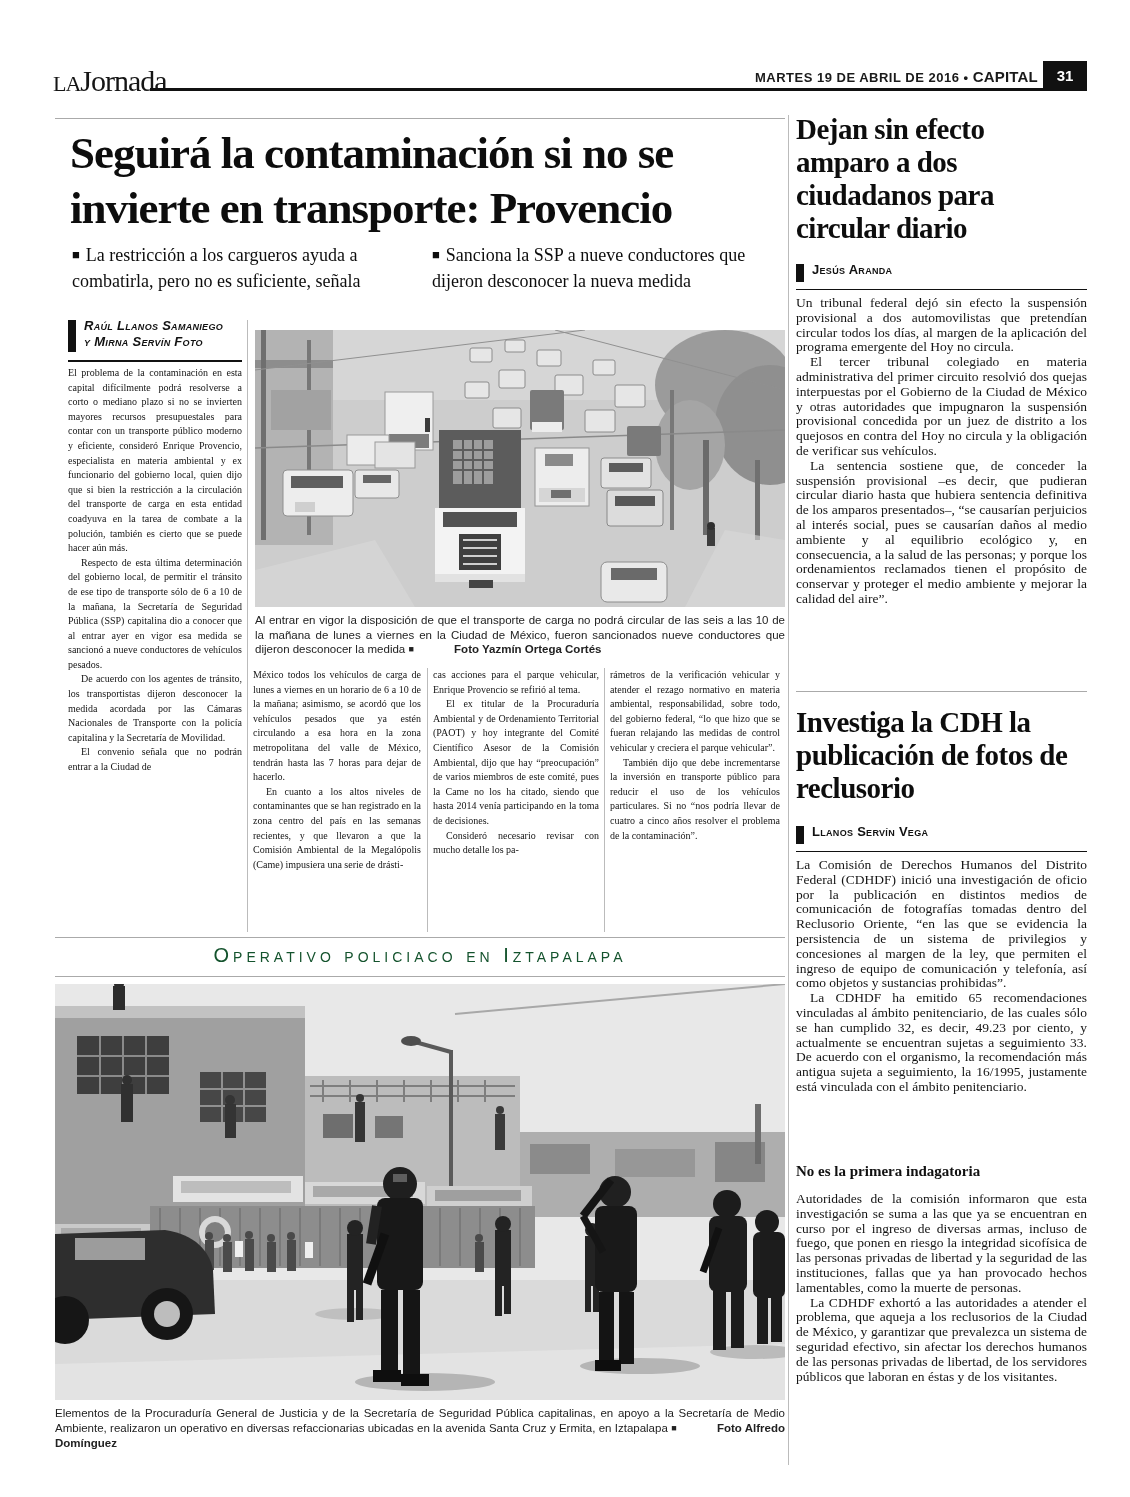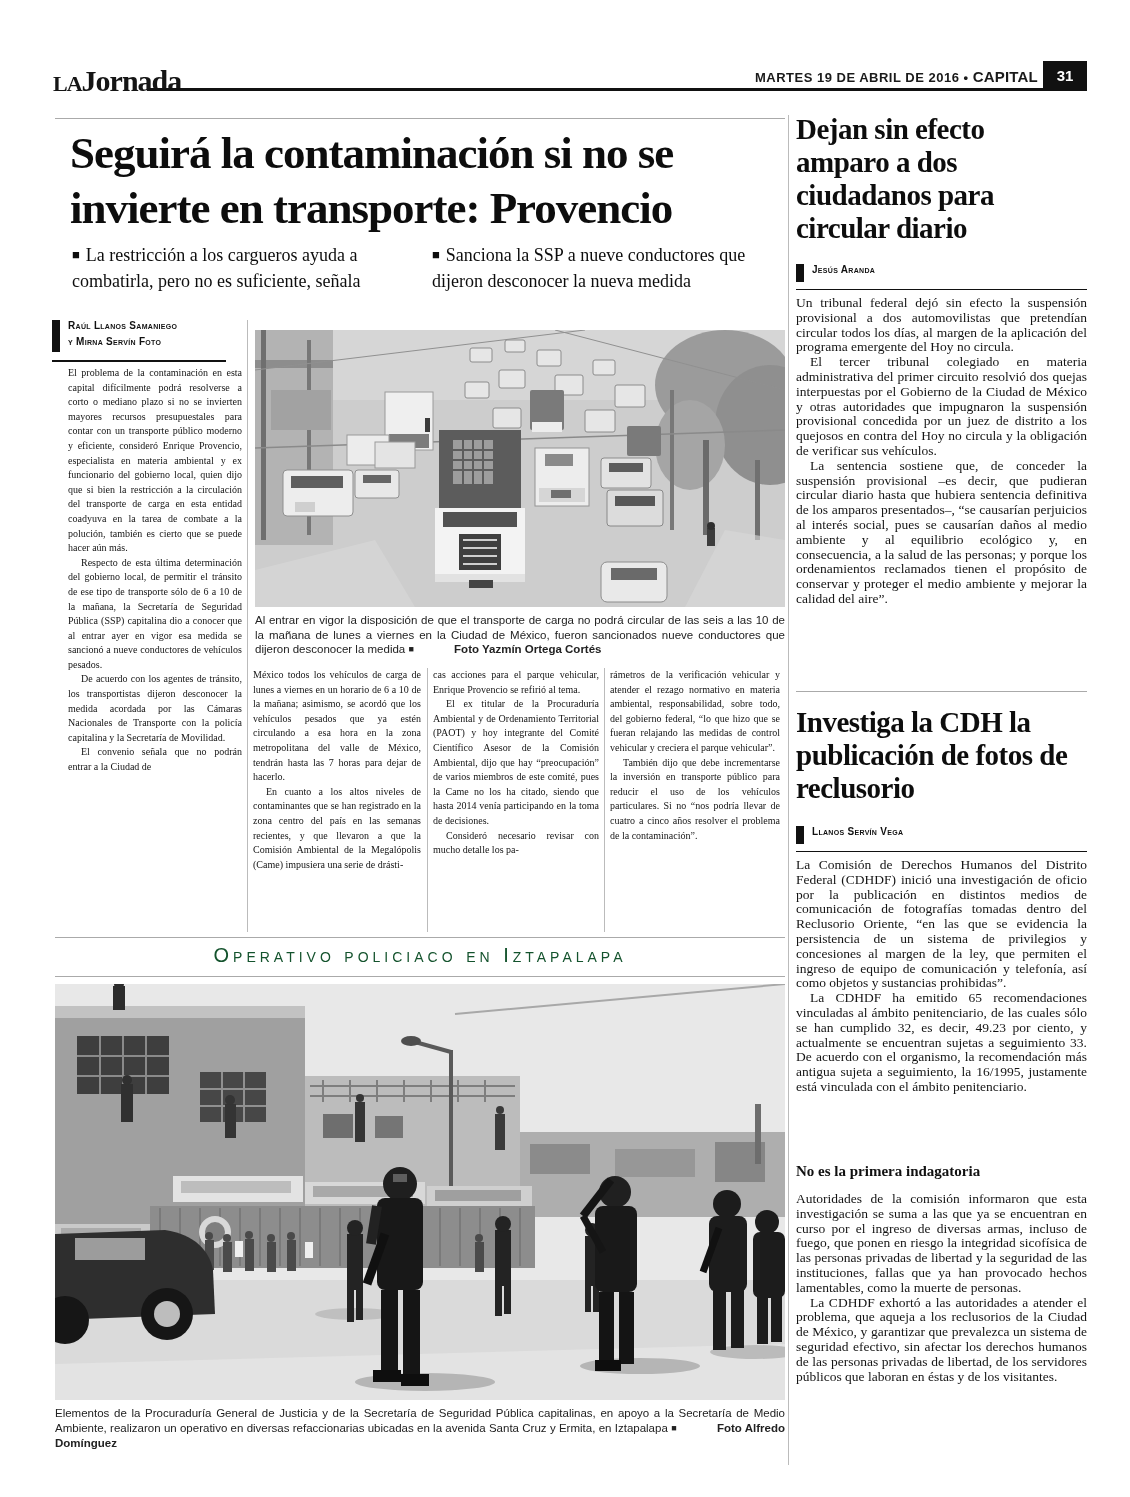--- a/index.html
+++ b/index.html
@@ -4,41 +4,41 @@
 <style>
   * { margin:0; padding:0; box-sizing:border-box; }
   html,body { background:#e9e9e9; }
   .page {
     position:relative; width:1130px; height:1497px; background:#ffffff;
     margin:0 auto; overflow:hidden;
     font-family:"Liberation Serif","DejaVu Serif",serif; color:#111;
   }
   .abs { position:absolute; }
   
-  .logo { left:53px; top:64px; font-weight:700; color:#151515; letter-spacing:-1px; }
+  .logo { left:53px; top:64px; font-weight:400; color:#151515; letter-spacing:-1px; }
   .logo .la { font-size:22px; text-transform:uppercase; letter-spacing:-1px; }
   .logo .jornada { font-size:30px; }
   .mast-right { right:92px; top:68px; font-family:"Liberation Sans","DejaVu Sans",sans-serif;
     font-weight:700; font-size:13px; letter-spacing:0.5px; color:#1a1a1a; white-space:nowrap; }
   .mast-right .section { font-size:15px; letter-spacing:0.2px; }
   .pagenum { right:43px; top:61px; width:44px; height:28px; background:#111; color:#fff;
     font-family:"Liberation Sans","DejaVu Sans",sans-serif; font-weight:700; font-size:15px;
     display:flex; align-items:center; justify-content:center; }
   .mast-rule { left:150px; top:88px; width:937px; height:3px; background:#111; }
   
   .hr-gray { height:1px; background:#aaa; }
   .vr-gray { width:1px; background:#bbb; }
   
   .lead-headline { left:70px; top:126px; width:712px; font-size:45px; line-height:55px;
     font-weight:700; letter-spacing:-1px; color:#0d0d0d; }
   .deck { font-size:18px; line-height:25px; color:#0d0d0d; }
   .deck .sq { font-size:13px; position:relative; top:-2px; margin-right:6px; }
   .byline-block { font-family:"Liberation Sans","DejaVu Sans",sans-serif; }
   .byline-bar { position:absolute; left:0; top:2px; width:8px; height:32px; background:#111; }
-  .byline-text { margin-left:16px; font-variant:small-caps; font-weight:700; font-size:10px;
+  .byline-text { margin-left:16px; font-variant:small-caps; font-weight:700; font-size:13px;
     line-height:16px; letter-spacing:0.3px; color:#111; }
   .byline-rule { position:absolute; left:0; bottom:-6px; width:100%; height:2px; background:#111; }
   .bodycol { font-size:10px; line-height:14.6px; text-align:justify; color:#141414; }
   .bodycol p { margin:0; }
   .bodycol p.ind { text-indent:13px; }
   .caption { font-family:"Liberation Sans","DejaVu Sans",sans-serif; font-size:11.5px;
     line-height:14.5px; color:#222; text-align:justify; }
   .caption b { font-weight:700;padding-left:37px; }
   .caption .sq { font-size:9px; position:relative; top:-1px; }
   .kicker { font-family:"Liberation Sans","DejaVu Sans",sans-serif; font-variant:small-caps;
@@ -72,21 +72,21 @@
 
   <h1 class="abs lead-headline">Seguirá la contaminación si no se invierte en transporte: Provencio</h1>
 
   <div class="abs deck" style="left:72px; top:243px; width:332px;">
     <span class="sq">■</span><span>La restricción a los cargueros ayuda a combatirla, pero no es suficiente, señala</span>
   </div>
   <div class="abs deck" style="left:432px; top:243px; width:335px;">
     <span class="sq">■</span><span>Sanciona la SSP a nueve conductores que dijeron desconocer la nueva medida</span>
   </div>
 
-  <div class="abs byline-block" style="left:52px; top:318px; width:174px; height:38px;">
+  <div class="abs byline-block" style="left:68px; top:318px; width:174px; height:38px;font-style:italic;">
     <div class="byline-bar"></div>
     <div class="byline-text">Raúl Llanos Samaniego</div>
     <div class="byline-text">y Mirna Servín Foto</div>
     <div class="byline-rule"></div>
   </div>
 
   <div class="abs bodycol" style="left:68px; top:366px; width:174px; height:565px;">
     <p>El problema de la contaminación en esta capital difícilmente podrá resolverse a corto o mediano plazo si no se invierten mayores recursos presupuestales para contar con un transporte público moderno y eficiente, consideró Enrique Provencio, especialista en materia ambiental y ex funcionario del gobierno local, quien dijo que si bien la restricción a la circulación del transporte de carga en esta entidad coadyuva en la tarea de combate a la polución, también es cierto que se puede hacer aún más.</p>
     <p class="ind">Respecto de esta última determinación del gobierno local, de permitir el tránsito de ese tipo de transporte sólo de 6 a 10 de la mañana, la Secretaría de Seguridad Pública (SSP) capitalina dio a conocer que al entrar ayer en vigor esa medida se sancionó a nueve conductores de vehículos pesados.</p>
     <p class="ind">De acuerdo con los agentes de tránsito, los transportistas dijeron desconocer la medida acordada por las Cámaras Nacionales de Transporte con la policía capitalina y la Secretaría de Movilidad.</p>

